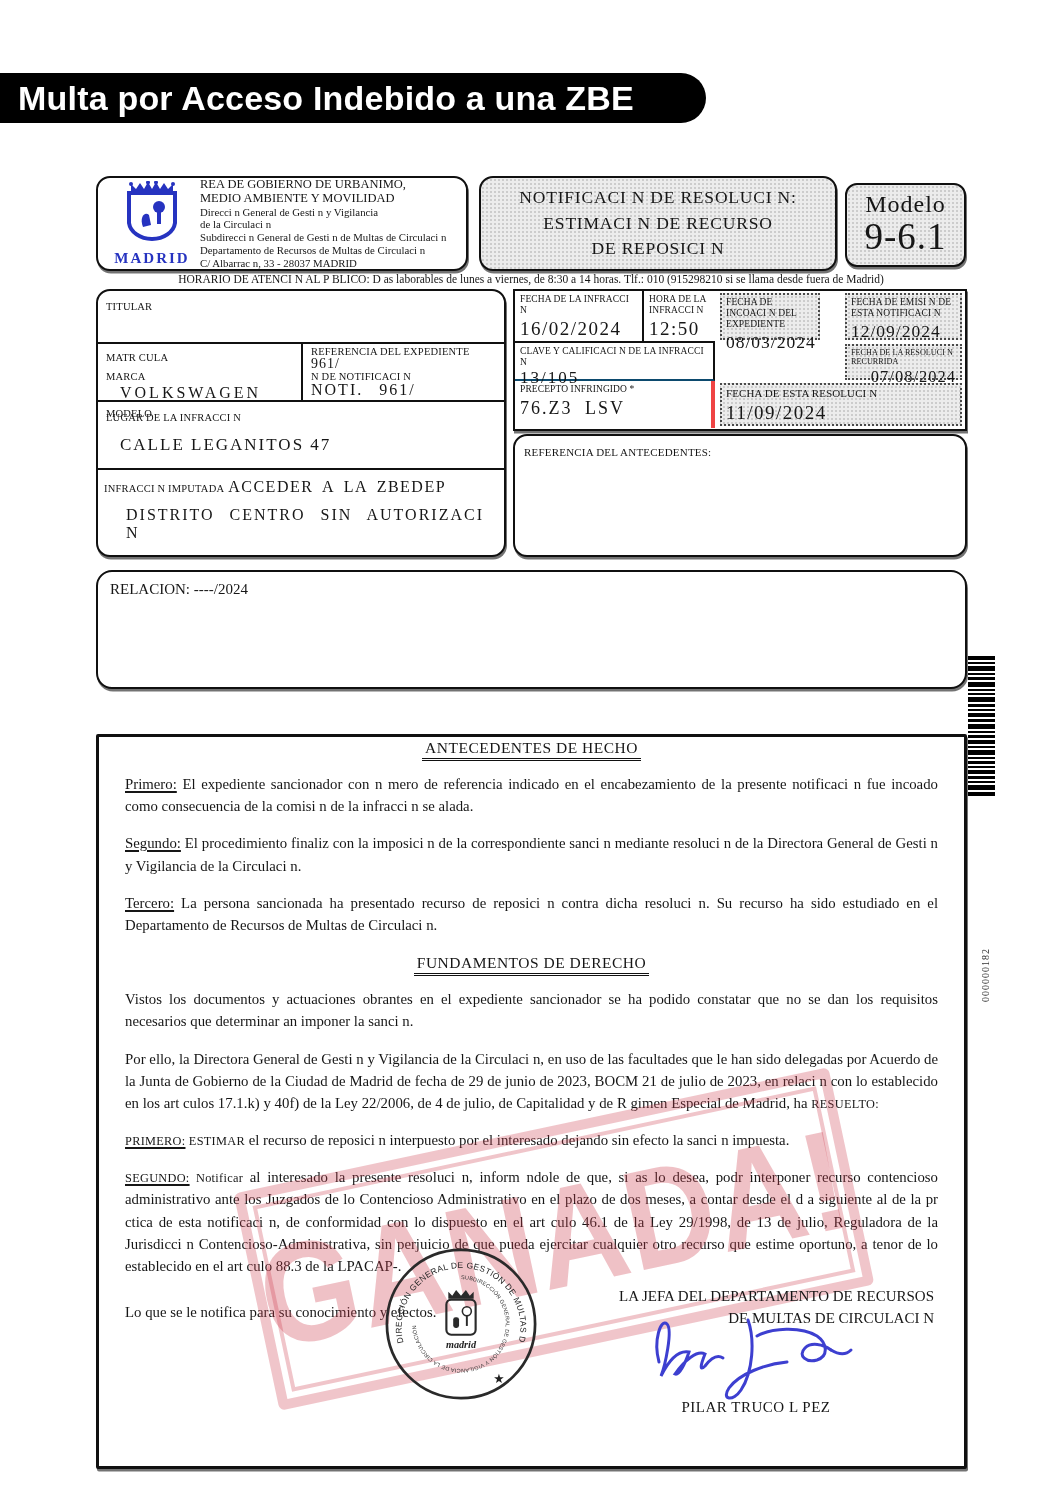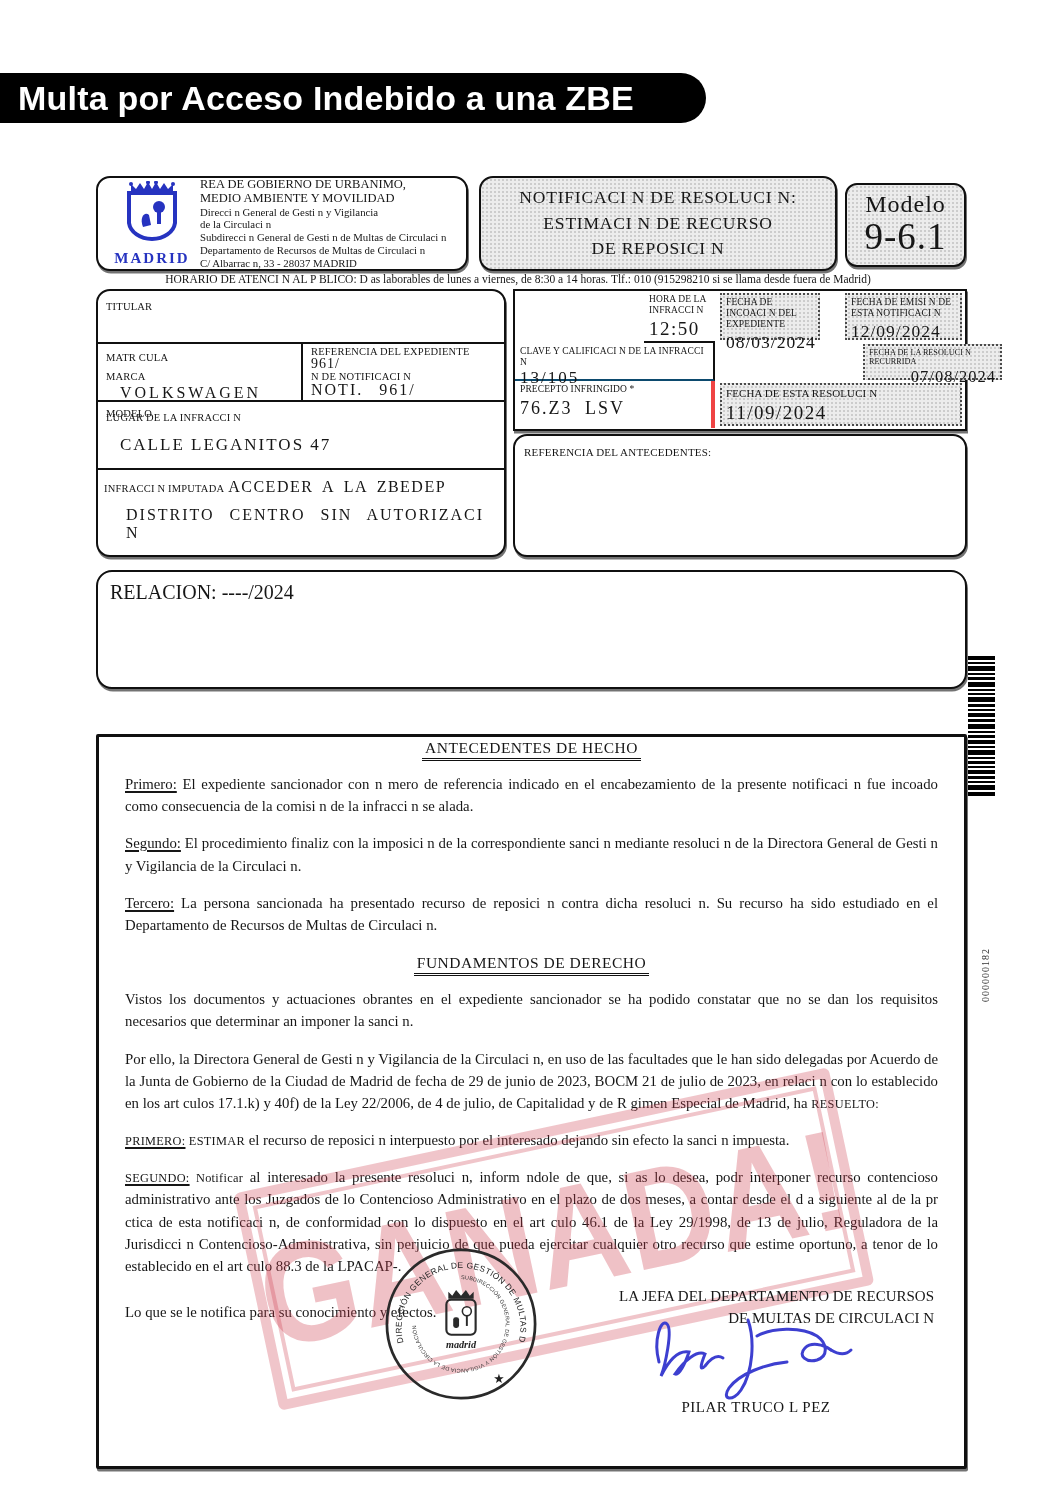--- a/index.html
+++ b/index.html
@@ -34,21 +34,21 @@
   .org-top  { font-size:12.5px; line-height:1.15; white-space:pre-line; }
   .org-rest { font-size:10.8px; line-height:1.2;  white-space:pre-line; }
   .hdr-mid {
     left:479px; top:176px; width:358px; height:95px;
     display:flex; align-items:center; justify-content:center; text-align:center;
     font-size:17.5px; letter-spacing:0.8px; line-height:1.45; white-space:pre-line;
   }
   .hdr-modelo { left:845px; top:183px; width:121px; height:84px; text-align:center; padding-top:6px; border-radius:12px; }
   .modelo-word { font-size:24px; letter-spacing:1px; }
   .modelo-num  { font-size:37px; letter-spacing:1px; line-height:1.0; }
-  .horario { position:absolute; left:82px; top:273px; width:872px; text-align:center; font-size:11.5px; }
+  .horario { position:absolute; left:95px; top:273px; width:872px; text-align:center; font-size:11.5px; }
   
   .form-left { left:96px; top:289px; width:410px; height:268px; overflow:hidden; }
   .lbl { font-size:10.5px; letter-spacing:0.2px; }
   .frow { border-bottom:2px solid #101010; position:relative; }
   .row-titular { height:53px; padding:5px 8px; }
   .row-vehicle { height:58px; display:flex; }
   .veh-left  { width:203px; padding:2px 8px; }
   .veh-left .line { margin-top:1px; }
   .veh-right { flex:1; border-left:2px solid #101010; padding:2px 8px; }
   .val-marca { font-size:16px; letter-spacing:3px; margin-left:14px; }
@@ -63,31 +63,31 @@
   .form-right { position:absolute; left:513px; top:289px; width:454px; height:142px;
     border:2.5px solid #101010; background:#fff; box-shadow:1px 2.5px 0 rgba(0,0,0,0.55); }
   .cell { position:absolute; padding:3px 5px; }
   .c-a1 { left:0; top:0; width:129px; height:52px; border-right:2px solid #101010; border-bottom:2px solid #101010; }
   .c-b1 { left:129px; top:0; width:71px; height:52px; border-bottom:2px solid #101010; }
   .c-a2 { left:0; top:52px; width:200px; height:38px; border-right:2px solid #101010; border-bottom:2px solid #0c4a6e; }
   .c-a3 { left:0; top:90px; width:200px; height:47px; border-right:4px solid #ef4444; }
   .dotcell { position:absolute; border:2px dotted #4a4a4a; padding:2px 4px; }
   .c-c1 { left:205px; top:2px;  width:100px; height:47px; }
   .c-d1 { left:330px; top:2px;  width:117px; height:47px; }
-  .c-d2 { left:330px; top:53px; width:139px; height:36px;margin-left:18px; }
+  .c-d2 { left:330px; top:53px; width:117px; height:36px; }
   .c-cd3{ left:205px; top:92px; width:242px; height:43px; }
   .lbl-s { font-size:9.5px; line-height:1.15; letter-spacing:0.1px; }
   .lbl-xs{ font-size:8.2px; line-height:1.15; }
   .val-date { font-size:19px; letter-spacing:1.5px; margin-top:2px; }
   .val-clave{ font-size:17px; letter-spacing:2px; }
   .val-prec { font-size:18px; letter-spacing:2px; word-spacing:6px; margin-top:3px; }
   .val-rec  { font-size:16.5px; letter-spacing:1px; text-align:right; }
   
   .dest-box { left:513px; top:434px; width:454px; height:123px; padding:6px 9px; }
-  .relacion-box { left:96px; top:570px; width:871px; height:119px; padding:9px 12px; border-radius:16px; font-size:20px; }
+  .relacion-box { left:96px; top:570px; width:871px; height:119px; padding:9px 12px; border-radius:16px; font-size:15px; }
   
   .barcode { position:absolute; left:968px; top:656px; }
   .barcode-num { position:absolute; left:951px; top:969px; width:70px; height:12px;
     transform:rotate(-90deg); font-size:10px; letter-spacing:1px; text-align:center; color:#333; }
   
   .main-box { left:96px; top:703px; width:871px; height:735px; border-width:3px;
     border-radius:2px; padding:0 26px 0 26px;margin-top:31px; }
   .heading-wrap { text-align:center; margin:2px 0 12px 0; }
   .heading { display:inline-block; font-size:15.5px; letter-spacing:0.5px;
     border-bottom:3px double #111; padding:0 3px 1px 3px; }
@@ -191,20 +191,24 @@
       <div class="val-lugar">CALLE LEGANITOS 47</div>
     </div>
     <div class="frow row-infra">
       <span class="lbl">INFRACCI N IMPUTADA</span>
       <span class="val-infra1">ACCEDER A LA ZBEDEP</span>
       <div class="val-infra2">DISTRITO CENTRO SIN AUTORIZACI N</div>
     </div>
   </div>
 
   <div class="form-right">
+    <div class="cell c-a1">
+      <div class="lbl-s">FECHA DE LA INFRACCI N</div>
+      <div class="val-date">16/02/2024</div>
+    </div>
     <div class="cell c-b1">
       <div class="lbl-s">HORA DE LA INFRACCI N</div>
       <div class="val-date">12:50</div>
     </div>
     <div class="dotcell dotbg c-c1">
       <div class="lbl-s">FECHA DE INCOACI N DEL EXPEDIENTE</div>
       <div class="val-date" style="font-size:17.5px; letter-spacing:1px;">08/03/2024</div>
     </div>
     <div class="dotcell dotbg c-d1">
       <div class="lbl-s">FECHA DE EMISI N DE ESTA NOTIFICACI N</div>

